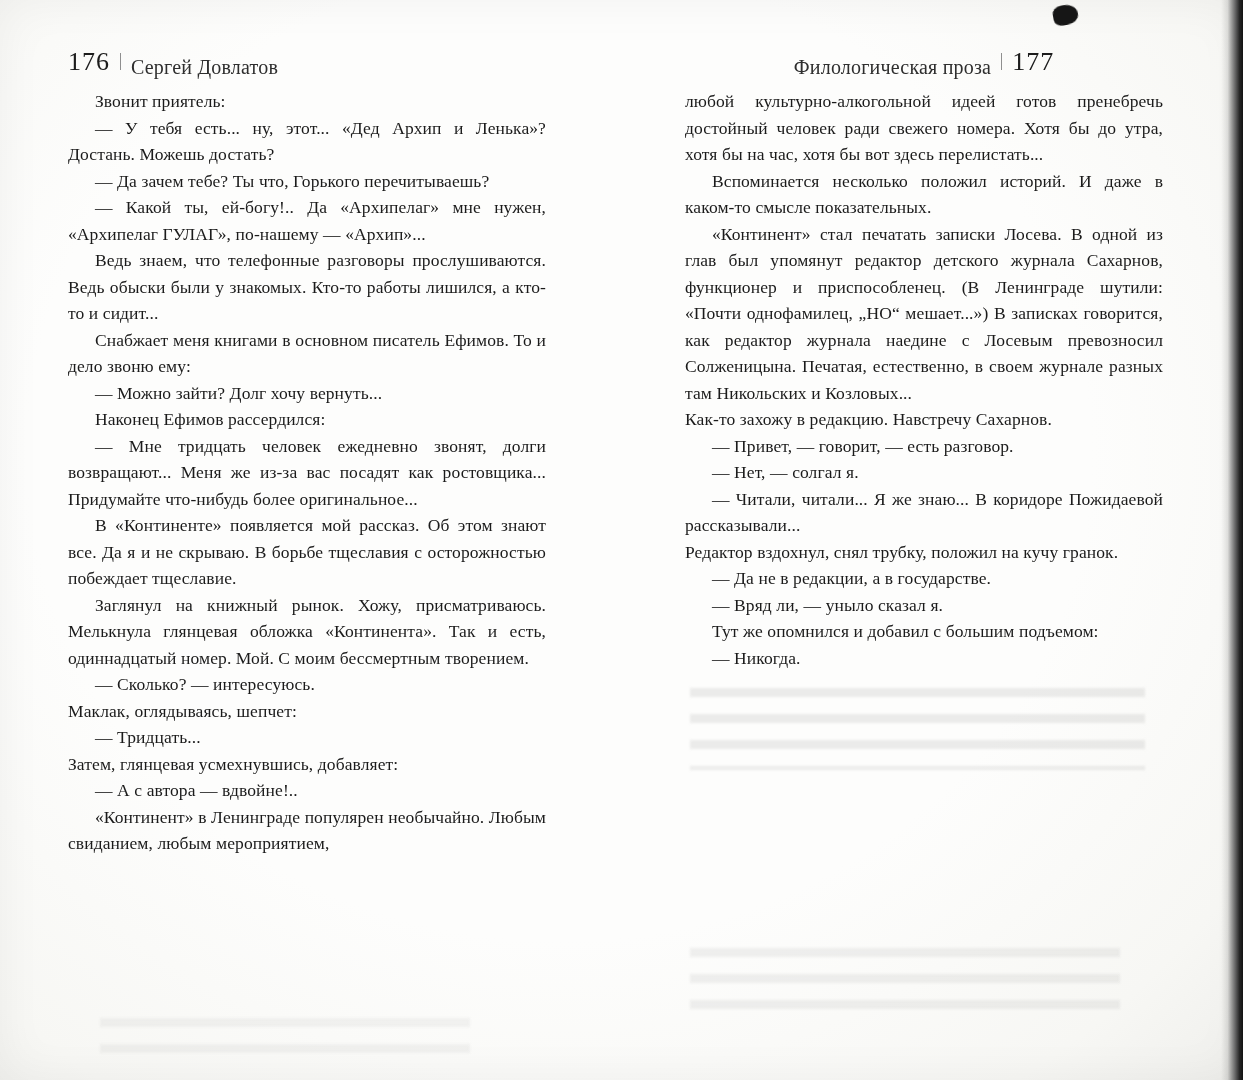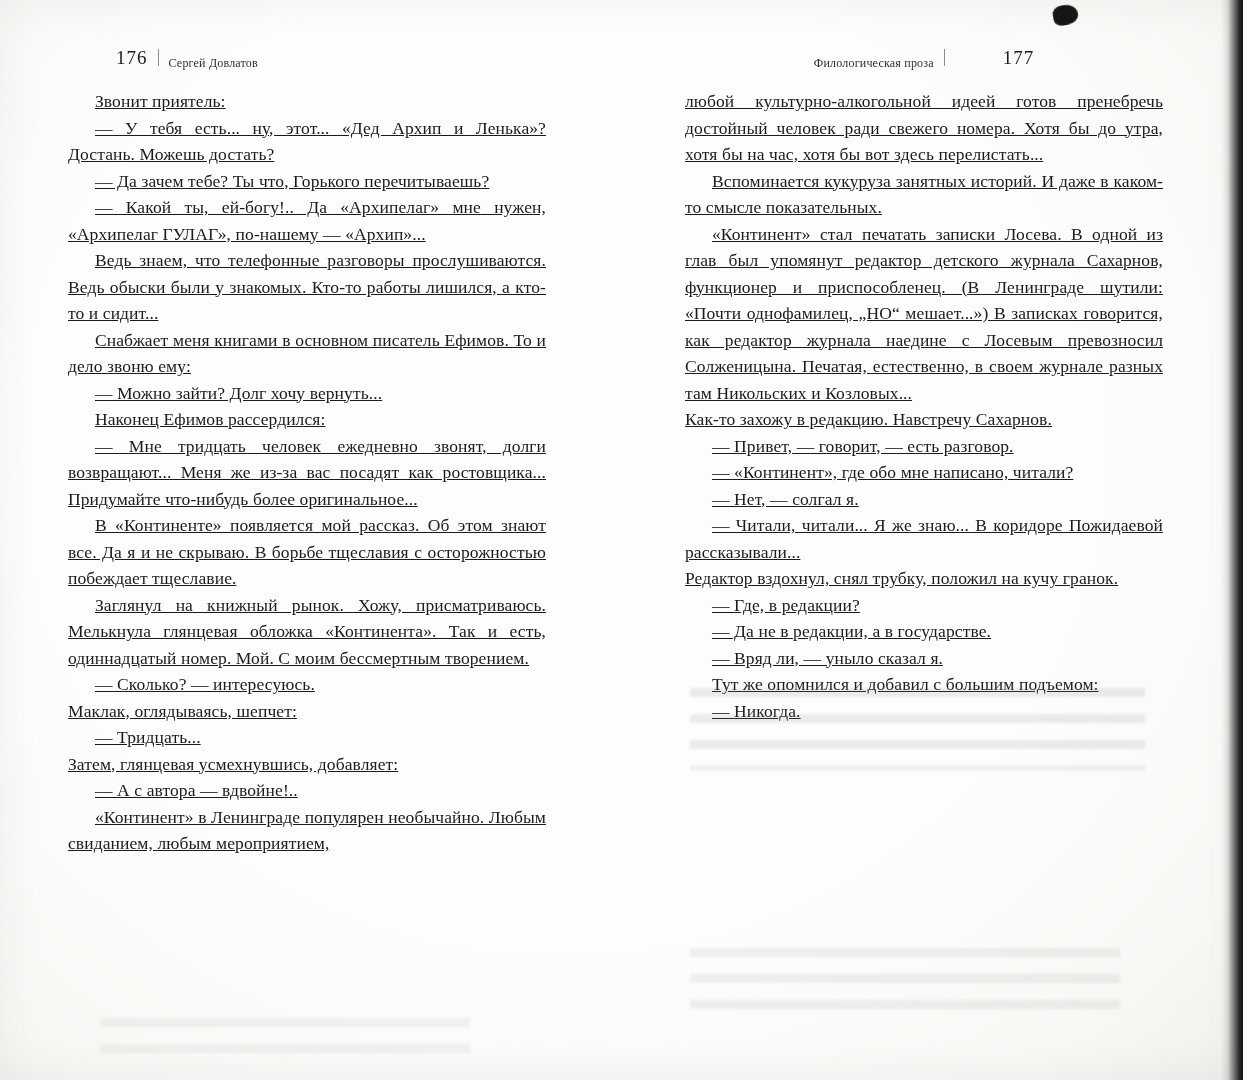--- a/index.html
+++ b/index.html
@@ -20,36 +20,36 @@
   .page-left  { left:68px; }
   .page-right { left:685px; }
 
   .page-header {
     position:absolute; top:44px; left:0; right:0;
     display:flex; align-items:center; gap:10px;
     white-space:nowrap;
   }
   .page-header.align-right { justify-content:center; }
   .pagenum {
-    font-size:19px; color:#1c1c1c; letter-spacing:1px;margin-left:48px;
+    font-size:26px; color:#1c1c1c; letter-spacing:1px;
   }
   .running-title {
-    font-size:12px; color:#2e2e2e; letter-spacing:0.2px;margin-top:12px;
+    font-size:20px; color:#2e2e2e; letter-spacing:0.2px;margin-top:12px;
   }
   .header-sep {
     display:inline-block; width:1px; height:17px; background:#8f8f8f;
   }
 
   .text-col {
     position:absolute; top:88px; left:0; width:478px;
     font-size:17.5px; line-height:26.5px; color:#1b1b1b;
     text-align:justify;
     letter-spacing:0.1px;
   }
-  .para { margin:0;text-decoration:underline; }
+  .para { margin:0; }
   .para.indent { text-indent:27px; }
 
   
   .edge-shadow {
     position:absolute; top:0; right:0; width:22px; height:1080px;
     background:linear-gradient(to right,
       rgba(0,0,0,0) 0%,
       rgba(40,40,40,0.12) 30%,
       #6e6e6e 62%,
       #262626 84%,
@@ -109,29 +109,27 @@
   </section>
 
   <section class="page page-right">
     <header class="page-header align-right">
       <span class="running-title">Филологическая проза</span>
       <span class="header-sep"></span>
       <span class="pagenum">177</span>
     </header>
     <div class="text-col">
         <p class="para">любой культурно-алкогольной идеей готов пренебречь достойный человек ради свежего номера. Хотя бы до утра, хотя бы на час, хотя бы вот здесь перелистать...</p>
-        <p class="para indent">Вспоминается кукуруза занятных историй. И даже в каком-то смысле показательных.</p>
+        <p class="para indent">Вспоминается несколько положил историй. И даже в каком-то смысле показательных.</p>
         <p class="para indent">«Континент» стал печатать записки Лосева. В одной из глав был упомянут редактор детского журнала Сахарнов, функционер и приспособленец. (В Ленинграде шутили: «Почти однофамилец, „НО“ мешает...») В записках говорится, как редактор журнала наедине с Лосевым превозносил Солженицына. Печатая, естественно, в своем журнале разных там Никольских и Козловых...</p>
         <p class="para">Как-то захожу в редакцию. Навстречу Сахарнов.</p>
         <p class="para indent">— Привет, — говорит, — есть разговор.</p>
-        <p class="para indent">— «Континент», где обо мне написано, читали?</p>
         <p class="para indent">— Нет, — солгал я.</p>
         <p class="para indent">— Читали, читали... Я же знаю... В коридоре Пожидаевой рассказывали...</p>
         <p class="para">Редактор вздохнул, снял трубку, положил на кучу гранок.</p>
-        <p class="para indent">— Где, в редакции?</p>
         <p class="para indent">— Да не в редакции, а в государстве.</p>
         <p class="para indent">— Вряд ли, — уныло сказал я.</p>
         <p class="para indent">Тут же опомнился и добавил с большим подъемом:</p>
         <p class="para indent">— Никогда.</p>
       </div>
   </section>
 
   <div class="ghost ghost-1"></div>
   <div class="ghost ghost-2"></div>
   <div class="ghost ghost-3"></div>

